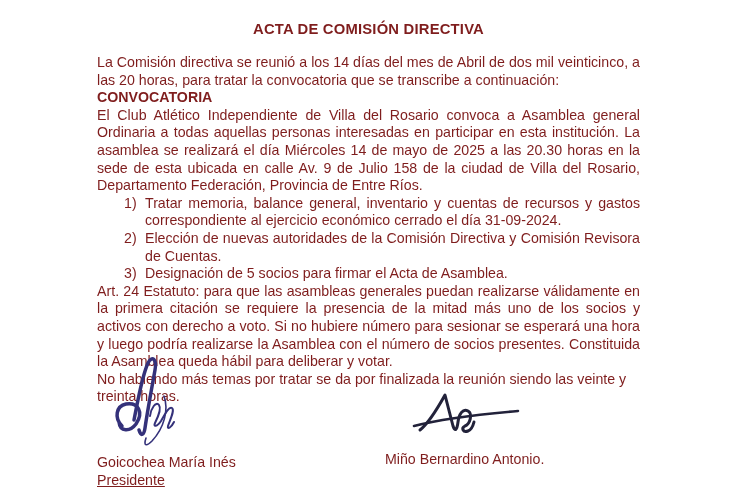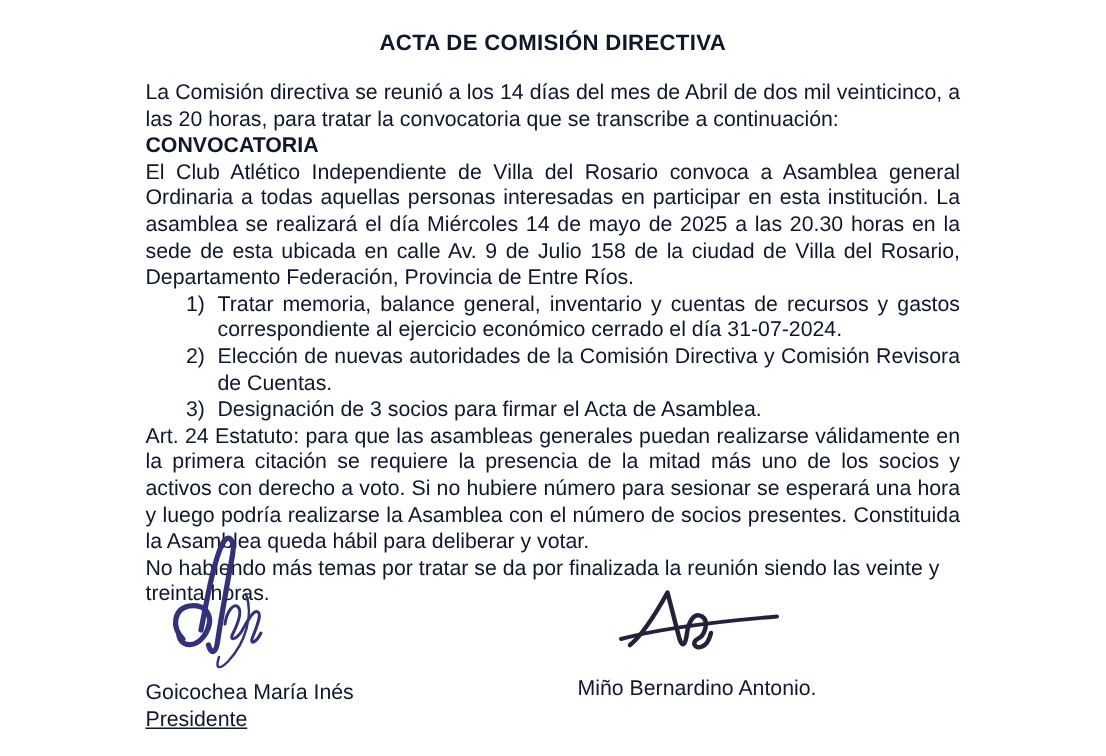--- a/index.html
+++ b/index.html
@@ -7,21 +7,21 @@
     padding: 0;
     background: #e8e8e8;
   }
   .page {
     position: relative;
     width: 737px;
     height: 504px;
     background: #ffffff;
     overflow: hidden;
     font-family: "Liberation Sans", "DejaVu Sans", sans-serif;
-    color: #0f172a;
+    color: #7f1d1d;
   }
   .content {
     position: absolute;
     left: 97px;
     top: 20px;
     width: 543px;
   }
   .doc-title {
     margin: 0 0 16px 0;
     font-size: 14.8px;
@@ -84,29 +84,29 @@
     <p class="body-text just">La Comisión directiva se reunió a los 14 días del mes de Abril de dos mil veinticinco, a las 20 horas, para tratar la convocatoria que se transcribe a continuación:</p>
 
     <h2 class="center-heading">CONVOCATORIA</h2>
 
     <p class="body-text just"><span>El Club Atlético Independiente de Villa del Rosario convoca a Asamblea general Ordinaria a todas aquellas personas interesadas en participar en esta institución. La asamblea se realizará el día </span><strong class="bold-date">Miércoles 14 de mayo de 2025 a las 20.30 horas</strong><span> en la sede de esta ubicada en calle Av. 9 de Julio 158 de la ciudad de Villa del Rosario, Departamento Federación, Provincia de Entre Ríos.</span></p>
 
 
     <ol class="orden-list">
       <li>
         <span class="num">1)</span>
-        <span class="itxt">Tratar memoria, balance general, inventario y cuentas de recursos y gastos correspondiente al ejercicio económico cerrado el día 31-07-2024.</span>
+        <span class="itxt">Tratar memoria, balance general, inventario y cuentas de recursos y gastos correspondiente al ejercicio económico cerrado el día 31-09-2024.</span>
       </li>
       <li>
         <span class="num">2)</span>
         <span class="itxt">Elección de nuevas autoridades de la Comisión Directiva y Comisión Revisora de Cuentas.</span>
       </li>
       <li>
         <span class="num">3)</span>
-        <span class="itxt">Designación de 3 socios para firmar el Acta de Asamblea.</span>
+        <span class="itxt">Designación de 5 socios para firmar el Acta de Asamblea.</span>
       </li>
     </ol>
 
     <p class="body-text just">Art. 24 Estatuto: para que las asambleas generales puedan realizarse válidamente en la primera citación se requiere la presencia de la mitad más uno de los socios y activos con derecho a voto. Si no hubiere número para sesionar se esperará una hora y luego podría realizarse la Asamblea con el número de socios presentes. Constituida la Asamblea queda hábil para deliberar y votar.</p>
 
     <p class="body-text">No habiendo más temas por tratar se da por finalizada la reunión siendo las veinte y treinta horas.</p>
 
   </div>
 
   <svg class="sig-svg" style="left:106px; top:356px;" width="92" height="94" viewBox="0 0 92 94" aria-hidden="true">

